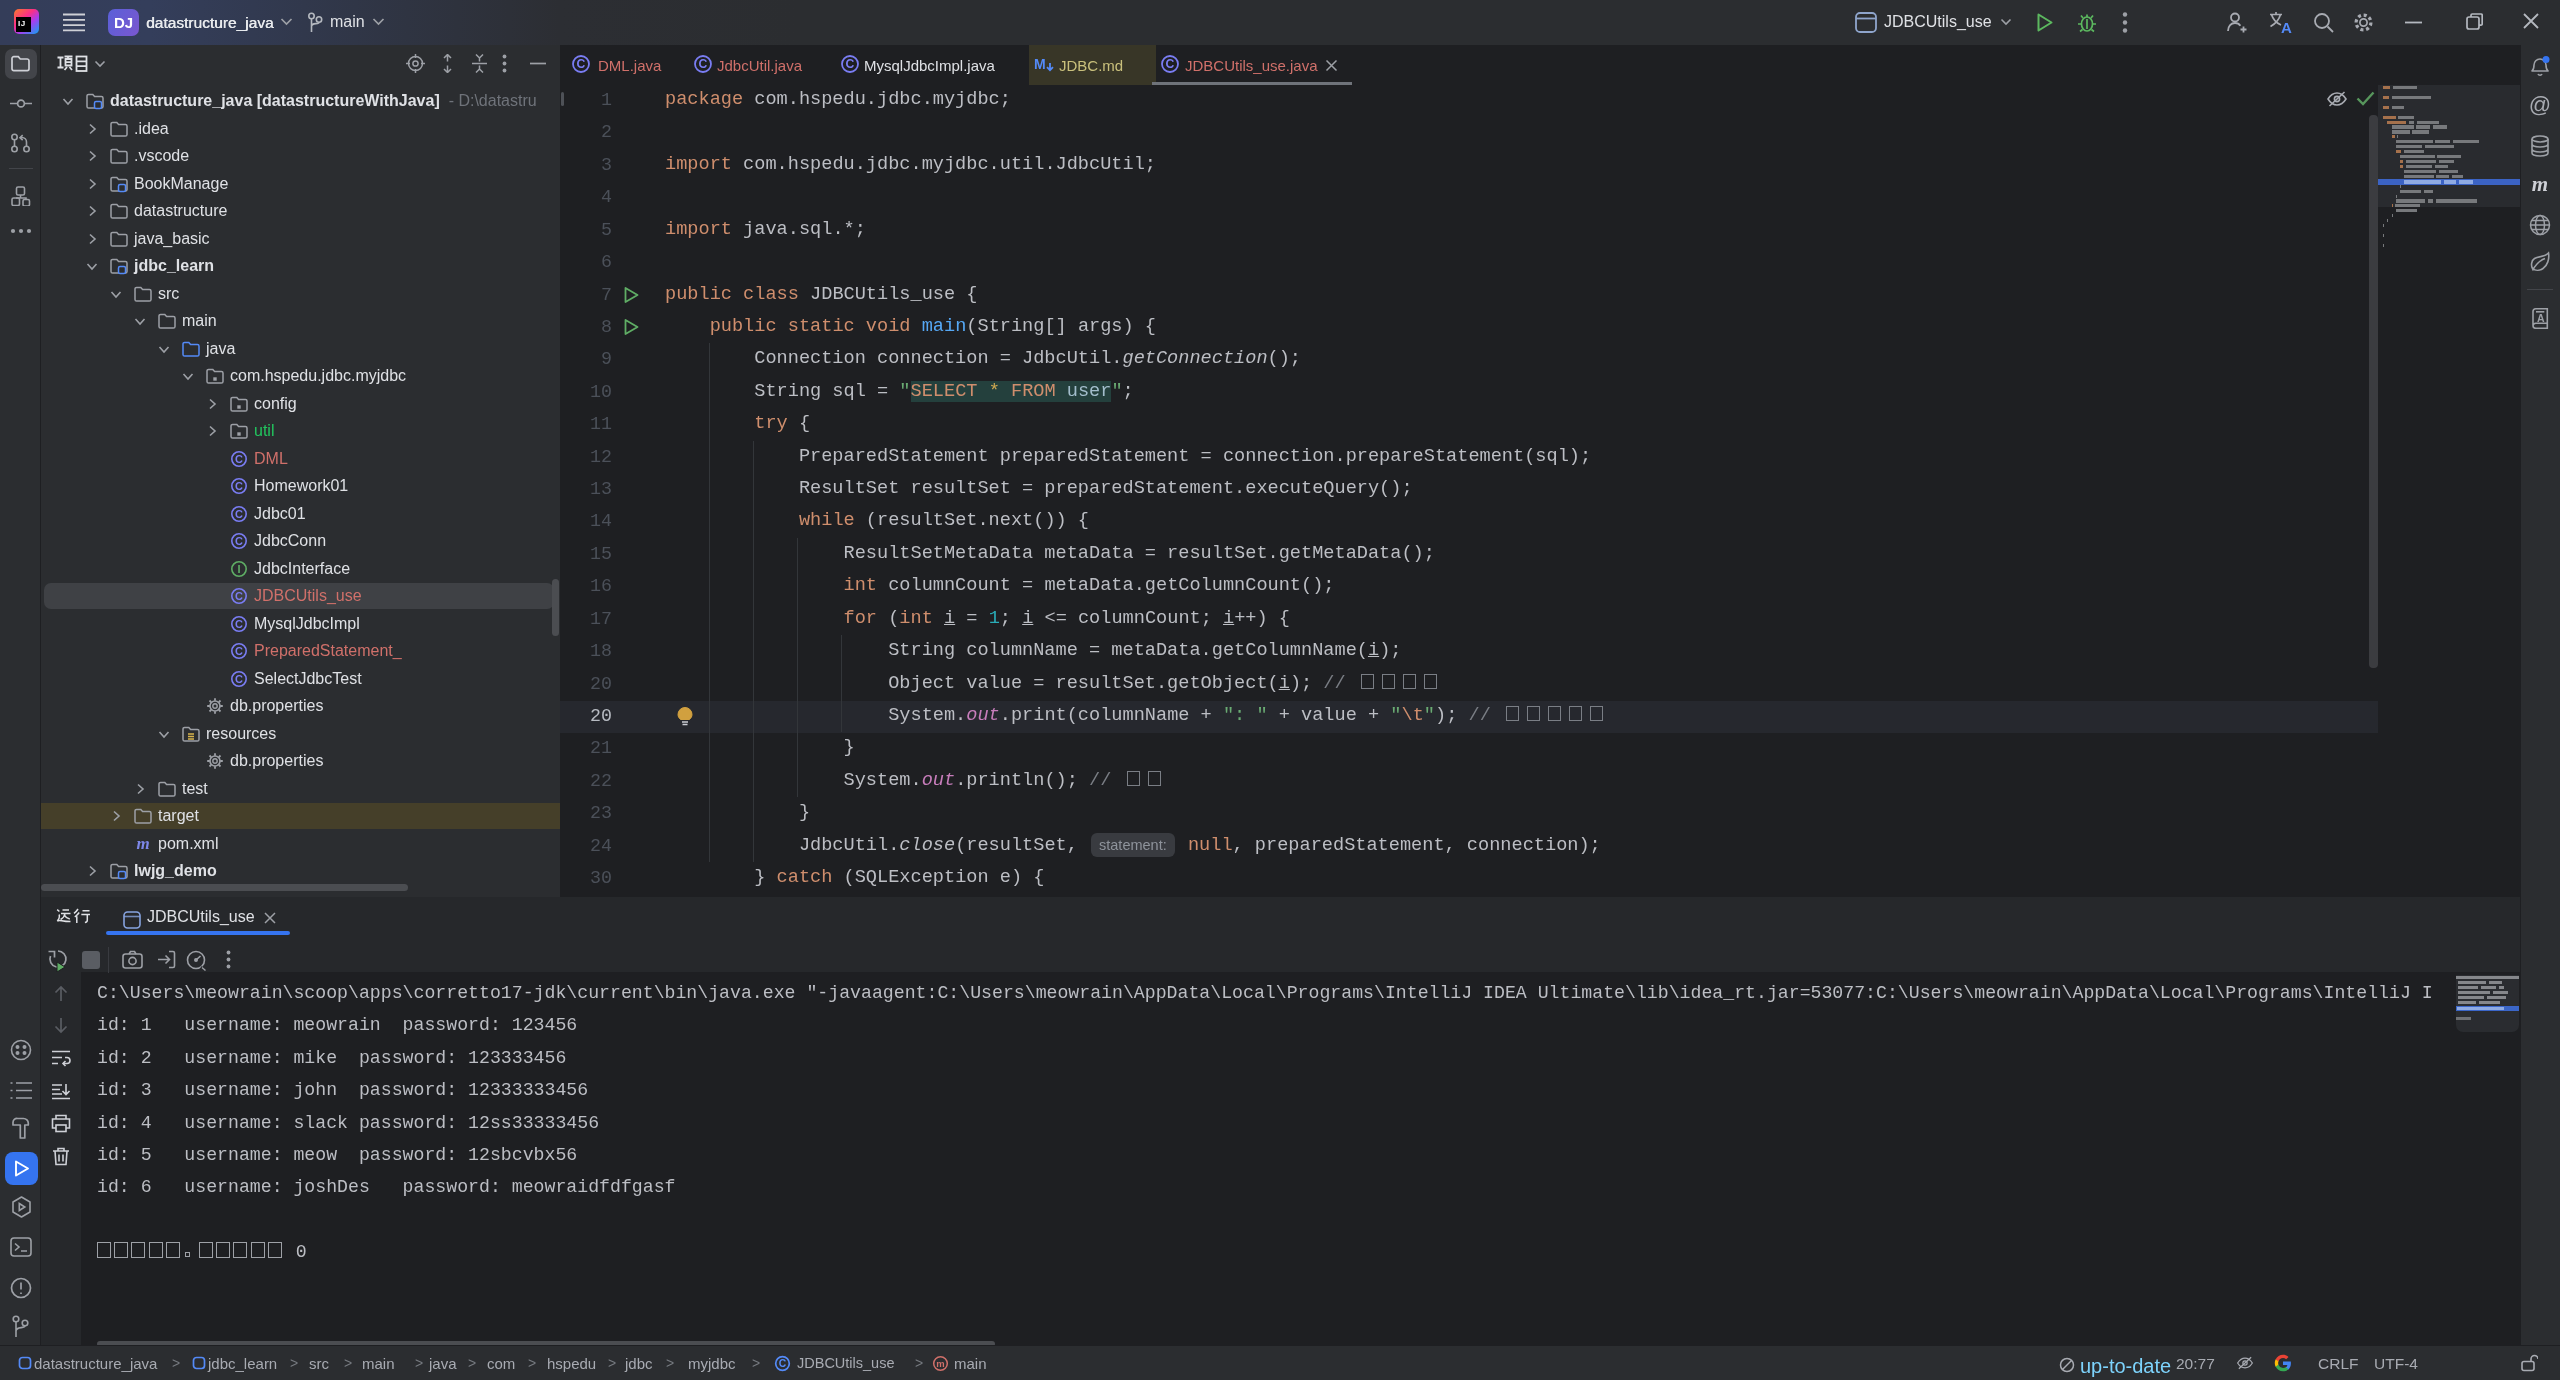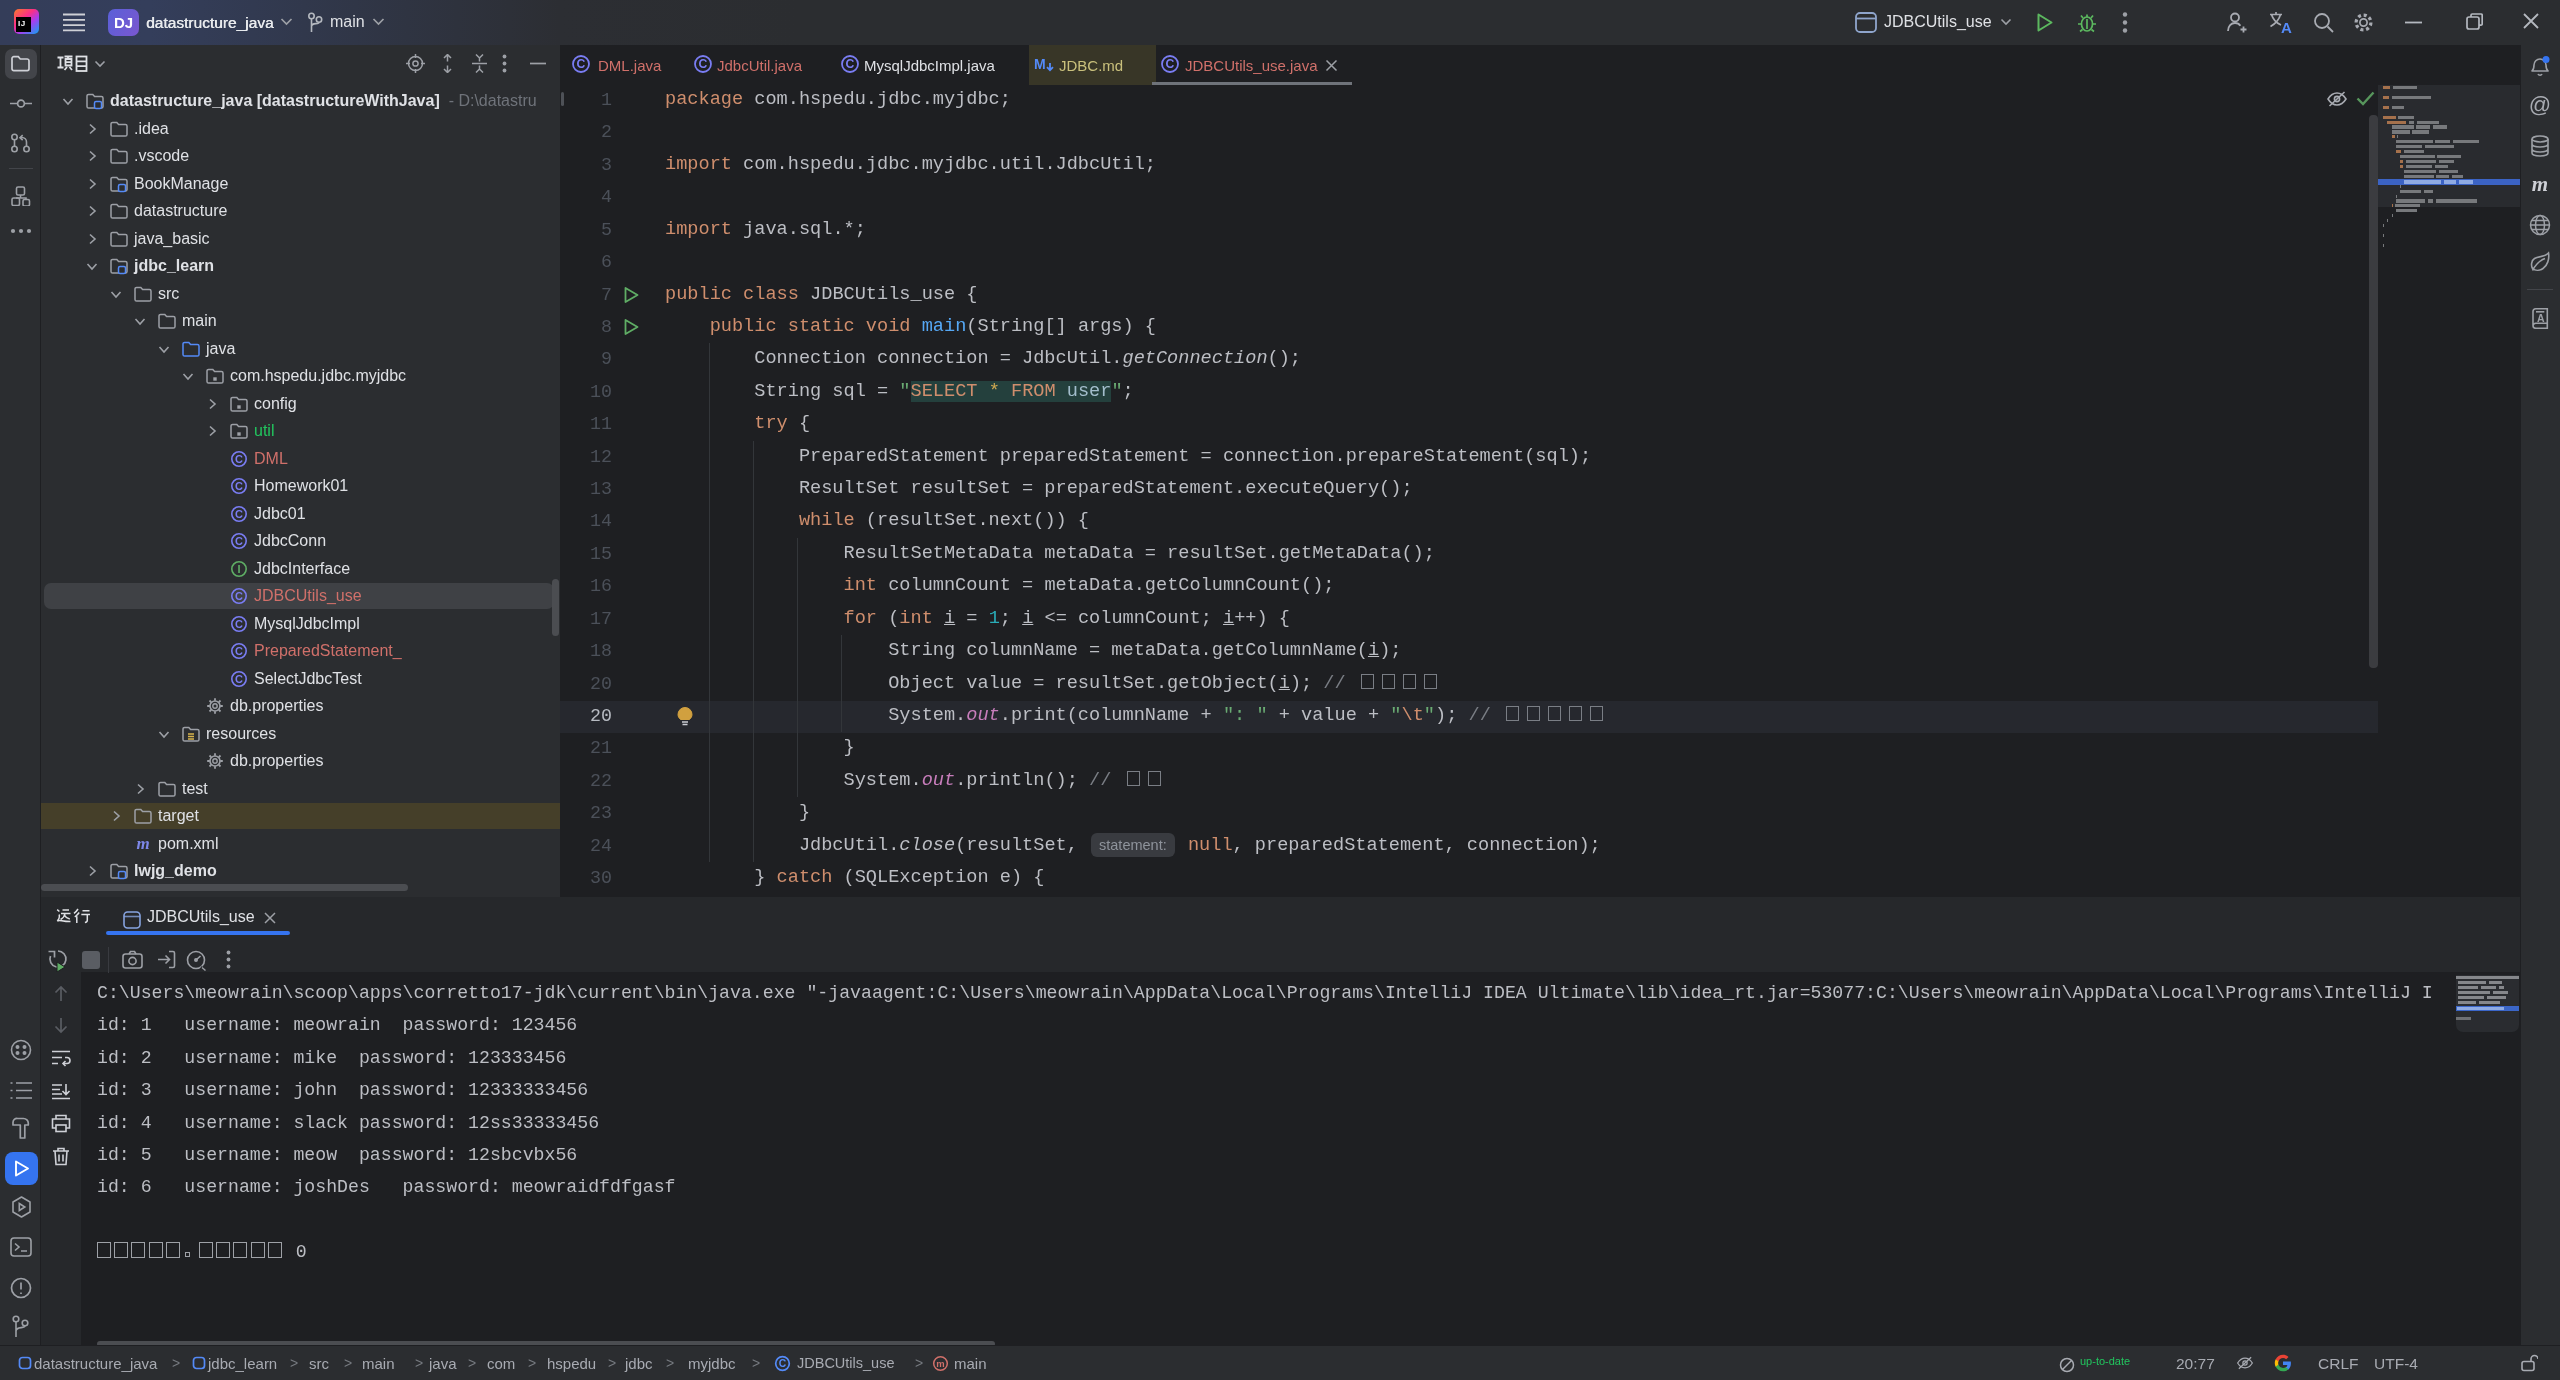--- a/index.html
+++ b/index.html
@@ -744,21 +744,21 @@
 <div class="a" style="left:915px;top:1355px;font-size:14px;color:#767a80">&gt;</div>
 <svg class="a" style="left:932px;top:1355px" width="17" height="17" viewBox="0 0 18 18" fill="none">
       <circle cx="9" cy="9" r="7.2" stroke="#d0706a" stroke-width="1.6"></circle>
       <text x="9" y="13" font-size="10" font-weight="bold" text-anchor="middle" fill="#d0706a" font-family="Liberation Sans">m</text>
     </svg>
 <div class="a" style="left:954px;top:1355px;font-size:15px;color:#a8abb2">main</div>
 <svg class="a" style="left:2059px;top:1357px" width="16" height="16" viewBox="0 0 16 16" fill="none" stroke="#a8abb2" stroke-width="1.5">
       <circle cx="8" cy="8" r="6.5"></circle>
       <path d="M3.5 12.5l9-9"></path>
     </svg>
-<div class="a" style="left:2080px;top:1355px;font-size:11px;color:#22c55e">up-to-date</div>
+<div class="a" style="left:2080px;top:1355px;font-size:20px;color:#7dd3fc">up-to-date</div>
 <div class="a" style="left:2176px;top:1355px;font-size:15.5px;color:#a8abb2">20:77</div>
 <svg class="a" style="left:2236px;top:1354px" width="18" height="18" viewBox="0 0 22 18" fill="none" stroke="#a8abb2" stroke-width="1.5">
       <path d="M2 9c2.5-4 6-6 9-6s6.5 2 9 6c-2.5 4-6 6-9 6s-6.5-2-9-6z"></path>
       <circle cx="11" cy="9" r="2.6"></circle>
       <path d="M3.5 16L18.5 2"></path>
     </svg>
 <svg class="a" style="left:2274px;top:1354px" width="18" height="18" viewBox="0 0 48 48">
       <path fill="#4285f4" d="M45.1 24.5c0-1.6-.1-3.1-.4-4.5H24v9h11.8c-.5 2.8-2.1 5.1-4.4 6.7v5.5h7.1c4.2-3.8 6.6-9.5 6.6-16.7z"></path>
       <path fill="#34a853" d="M24 46c6 0 10.9-2 14.5-5.3l-7.1-5.5c-2 1.3-4.5 2.1-7.4 2.1-5.7 0-10.5-3.8-12.2-9H4.5v5.7C8.1 41.2 15.4 46 24 46z"></path>
       <path fill="#fbbc05" d="M11.8 28.3c-.4-1.3-.7-2.8-.7-4.3s.2-3 .7-4.3V14H4.5C3 17 2 20.4 2 24s1 7 2.5 10l7.3-5.7z"></path>

